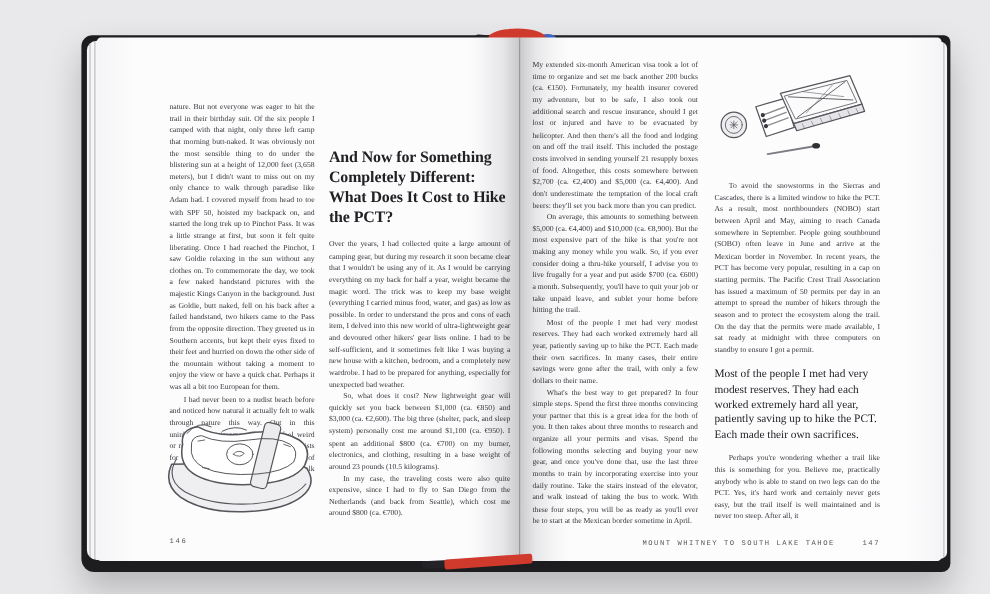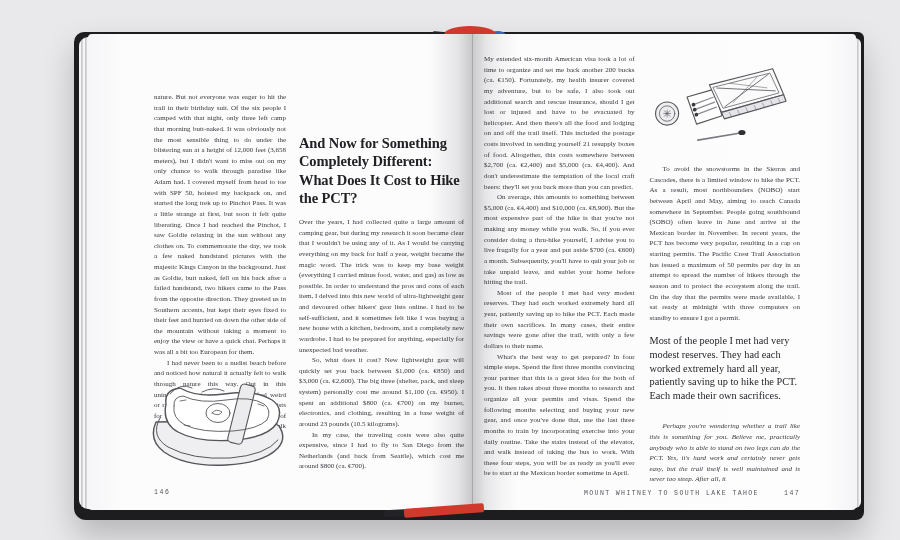--- a/index.html
+++ b/index.html
@@ -54,21 +54,21 @@
 
   .heading{
     margin:42px 0 10px 0;
     font-size:14.5px;line-height:1.26;font-weight:700;
     color:#222226;letter-spacing:-.1px;
   }
   .pullquote{
     margin-top:11px;font-size:10.3px;line-height:1.32;
     color:#1e1e23;text-align:left;font-weight:400;
   }
-  .closing{margin-top:19px;font-style:italic;}
+  .closing{margin-top:9px;}
 
   .pagenum{
     position:absolute;font-family:"Liberation Mono",monospace;
     font-size:6.5px;letter-spacing:1.6px;color:#55555b;
   }
   .page.left .pagenum{left:66px;bottom:14px;}
   .footer{
     position:absolute;left:112px;right:56px;bottom:13px;
     display:flex;justify-content:space-between;align-items:baseline;
     font-family:"Liberation Mono",monospace;font-size:6.5px;

